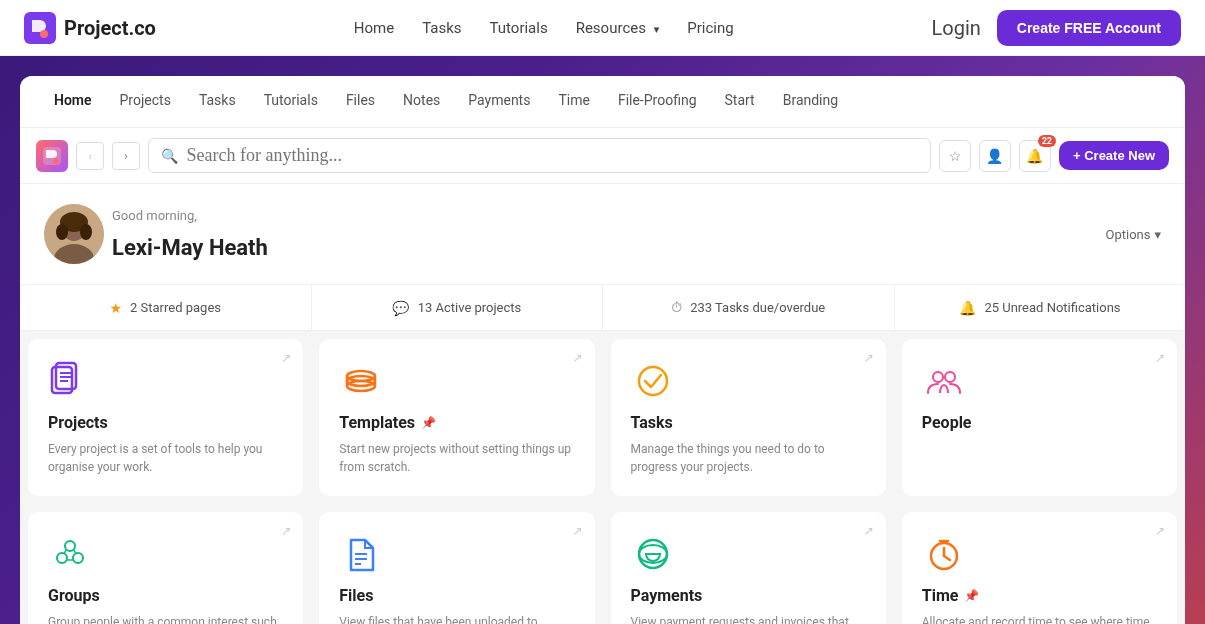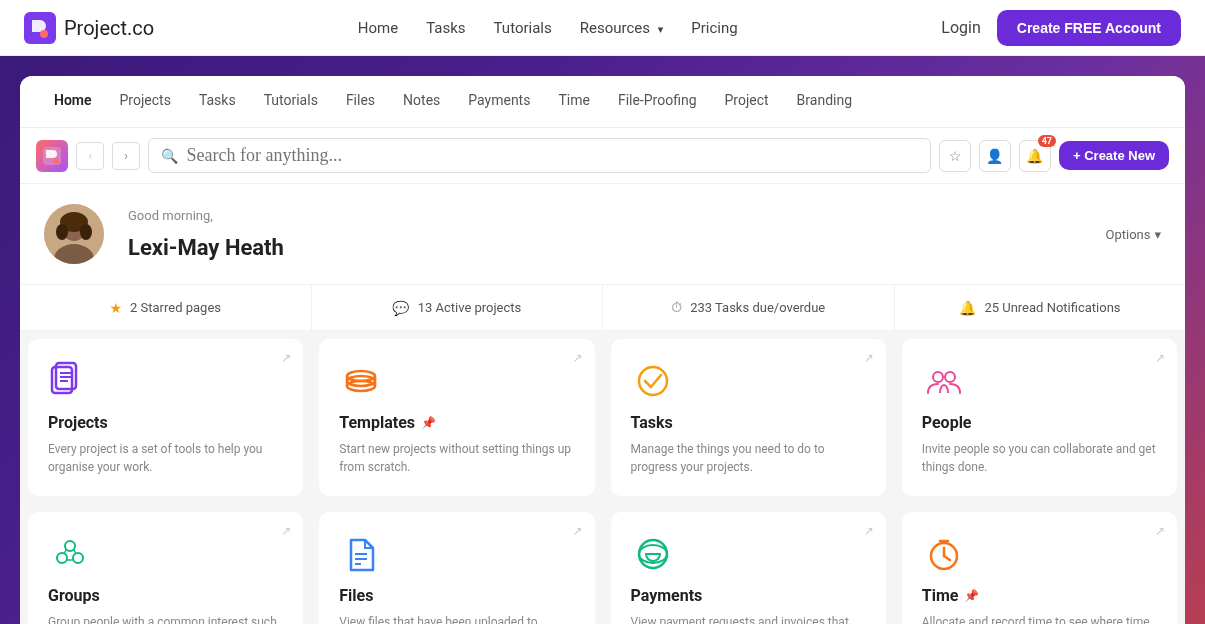--- a/index.html
+++ b/index.html
@@ -2,25 +2,25 @@
 <html><head>
   <meta charset="utf-8">
   <style>
     * { box-sizing: border-box; margin: 0; padding: 0; }
     body { font-family: -apple-system, BlinkMacSystemFont, 'Segoe UI', Roboto, sans-serif; background: #fff; overflow-x: hidden; }
 
     
     .top-nav { display: flex; align-items: center; justify-content: space-between; padding: 0 24px; height: 56px; background: #fff; border-bottom: 1px solid #eee; }
     .logo { display: flex; align-items: center; gap: 8px; }
     .logo-icon { width: 32px; height: 32px; }
-    .logo-text { font-size: 20px; font-weight: 400; color: #222; }
+    .logo-text { font-size: 20px; font-weight: 700; color: #222; }
     .nav-links { display: flex; align-items: center; gap: 28px; }
     .nav-link { font-size: 15px; color: #444; text-decoration: none; cursor: pointer; }
     .nav-actions { display: flex; align-items: center; gap: 16px; }
-    .login-link { font-size: 16px; color: #444; cursor: pointer; }
+    .login-link { font-size: 20px; color: #444; cursor: pointer; }
     .create-btn { background: #6C2BD9; color: #fff; border: none; border-radius: 10px; padding: 10px 20px; font-size: 14px; font-weight: 600; cursor: pointer; white-space: nowrap; }
     .resources-arrow { font-size: 11px; margin-left: 4px; }
 
     
     .main-wrapper { background: linear-gradient(135deg, #3b1a7a 0%, #4a1f8c 30%, #6b2fa0 60%, #c0404a 100%); min-height: calc(100vh - 56px); padding: 20px; }
 
     
     .inner-card { background: #fff; border-radius: 12px; padding: 0; overflow: hidden; }
 
     
@@ -37,21 +37,21 @@
     .search-bar { flex: 1; display: flex; align-items: center; border: 1px solid #ddd; border-radius: 6px; padding: 6px 12px; gap: 8px; }
     .search-icon { color: #aaa; font-size: 14px; }
     .search-input { border: none; outline: none; font-size: 18px; color: #0369a1; width: 100%; background: transparent; font-family: Liberation Serif, serif; }
     .toolbar-btn { width: 32px; height: 32px; border: 1px solid #ddd; border-radius: 6px; display: flex; align-items: center; justify-content: center; cursor: pointer; color: #888; font-size: 14px; }
     .notif-btn { position: relative; }
     .notif-badge { position: absolute; top: -6px; right: -6px; background: #e74c3c; color: #fff; font-size: 9px; font-weight: 700; border-radius: 10px; padding: 1px 4px; }
     .create-new-btn { background: #6C2BD9; color: #fff; border: none; border-radius: 10px; padding: 7px 14px; font-size: 13px; font-weight: 600; cursor: pointer; white-space: nowrap; }
 
     
     .welcome-section { display: flex; align-items: center; justify-content: space-between; padding: 20px 24px; border-bottom: 1px solid #f0f0f0; }
-    .welcome-left { display: flex; align-items: center; gap: 24px; }
+    .welcome-left { display: flex; align-items: center; gap: 8px; }
     .avatar-placeholder { width: 60px; height: 60px; border-radius: 50%; background: linear-gradient(135deg, #e8b4b8, #c8a882); display: flex; align-items: center; justify-content: center; overflow: hidden; }
     .welcome-text .greeting { font-size: 13px; color: #888; }
     .welcome-text .name { font-size: 22px; font-weight: 700; color: #222; margin-top: 12px; }
     .options-btn { font-size: 13px; color: #666; cursor: pointer; display: flex; align-items: center; gap: 4px; }
 
     
     .stats-row { display: flex; border-bottom: 1px solid #f0f0f0; }
     .stat-item { flex: 1; display: flex; align-items: center; justify-content: center; gap: 8px; padding: 14px; border-right: 1px solid #f0f0f0; font-size: 13px; color: #555; }
     .stat-item:last-child { border-right: none; }
     .stat-icon { font-size: 14px; }
@@ -112,21 +112,21 @@
     <div class="tabs">
       <div class="tab active">Home</div>
       <div class="tab">Projects</div>
       <div class="tab">Tasks</div>
       <div class="tab">Tutorials</div>
       <div class="tab">Files</div>
       <div class="tab">Notes</div>
       <div class="tab">Payments</div>
       <div class="tab">Time</div>
       <div class="tab">File-Proofing</div>
-      <div class="tab">Project</div>
+      <div class="tab">Start</div>
       <div class="tab">Branding</div>
     </div>
 
     <div class="toolbar">
       <div class="toolbar-logo">
         <svg width="18" height="18" viewBox="0 0 18 18" fill="none">
           <rect width="18" height="18" rx="4" fill="rgba(255,255,255,0.2)"></rect>
           <path d="M3 3h7a4 4 0 010 8H3V3z" fill="#fff" opacity="0.9"></path>
           <circle cx="13" cy="14" r="3" fill="#ff6b6b"></circle>
         </svg>
@@ -134,21 +134,21 @@
       <div class="nav-arrow disabled">‹</div>
       <div class="nav-arrow">›</div>
       <div class="search-bar">
         <span class="search-icon">🔍</span>
         <input class="search-input" type="text" placeholder="Search for anything..." style="">
       </div>
       <div class="toolbar-btn">☆</div>
       <div class="toolbar-btn">👤</div>
       <div class="toolbar-btn notif-btn">
         🔔
-        <span class="notif-badge">47</span>
+        <span class="notif-badge">22</span>
       </div>
       <button class="create-new-btn">+ Create New</button>
     </div>
 
     <div class="welcome-section">
       <div class="welcome-left">
         <div class="avatar-placeholder">
           <svg width="60" height="60" viewBox="0 0 60 60">
             <rect width="60" height="60" rx="30" fill="#c8a882"></rect>
             <ellipse cx="30" cy="24" rx="12" ry="13" fill="#8B6352"></ellipse>
@@ -248,21 +248,20 @@
             <circle cx="16" cy="18" r="5" stroke="#ec4899" stroke-width="2" fill="none"></circle>
             <circle cx="28" cy="18" r="5" stroke="#ec4899" stroke-width="2" fill="none"></circle>
             <path d="M6 34c0-6 4-9 10-9" stroke="#ec4899" stroke-width="2" fill="none" stroke-linecap="round"></path>
             <path d="M38 34c0-6-4-9-10-9" stroke="#ec4899" stroke-width="2" fill="none" stroke-linecap="round"></path>
             <path d="M18 34c0-5 2-8 4-8s4 3 4 8" stroke="#ec4899" stroke-width="2" fill="none"></path>
           </svg>
         </div>
         <div class="card-title">
           <span>People</span>
         </div>
-        <div class="card-desc">Invite people so you can collaborate and get things done.</div>
       </div>
 
       <div class="feature-card">
         <span class="card-corner">↗</span>
         <div class="card-icon icon-groups">
           <svg width="44" height="44" viewBox="0 0 44 44" fill="none">
             <circle cx="22" cy="14" r="5" stroke="#10b981" stroke-width="2" fill="none"></circle>
             <circle cx="14" cy="26" r="5" stroke="#10b981" stroke-width="2" fill="none"></circle>
             <circle cx="30" cy="26" r="5" stroke="#10b981" stroke-width="2" fill="none"></circle>
             <line x1="18" y1="18" x2="16" y2="22" stroke="#10b981" stroke-width="1.5"></line>

